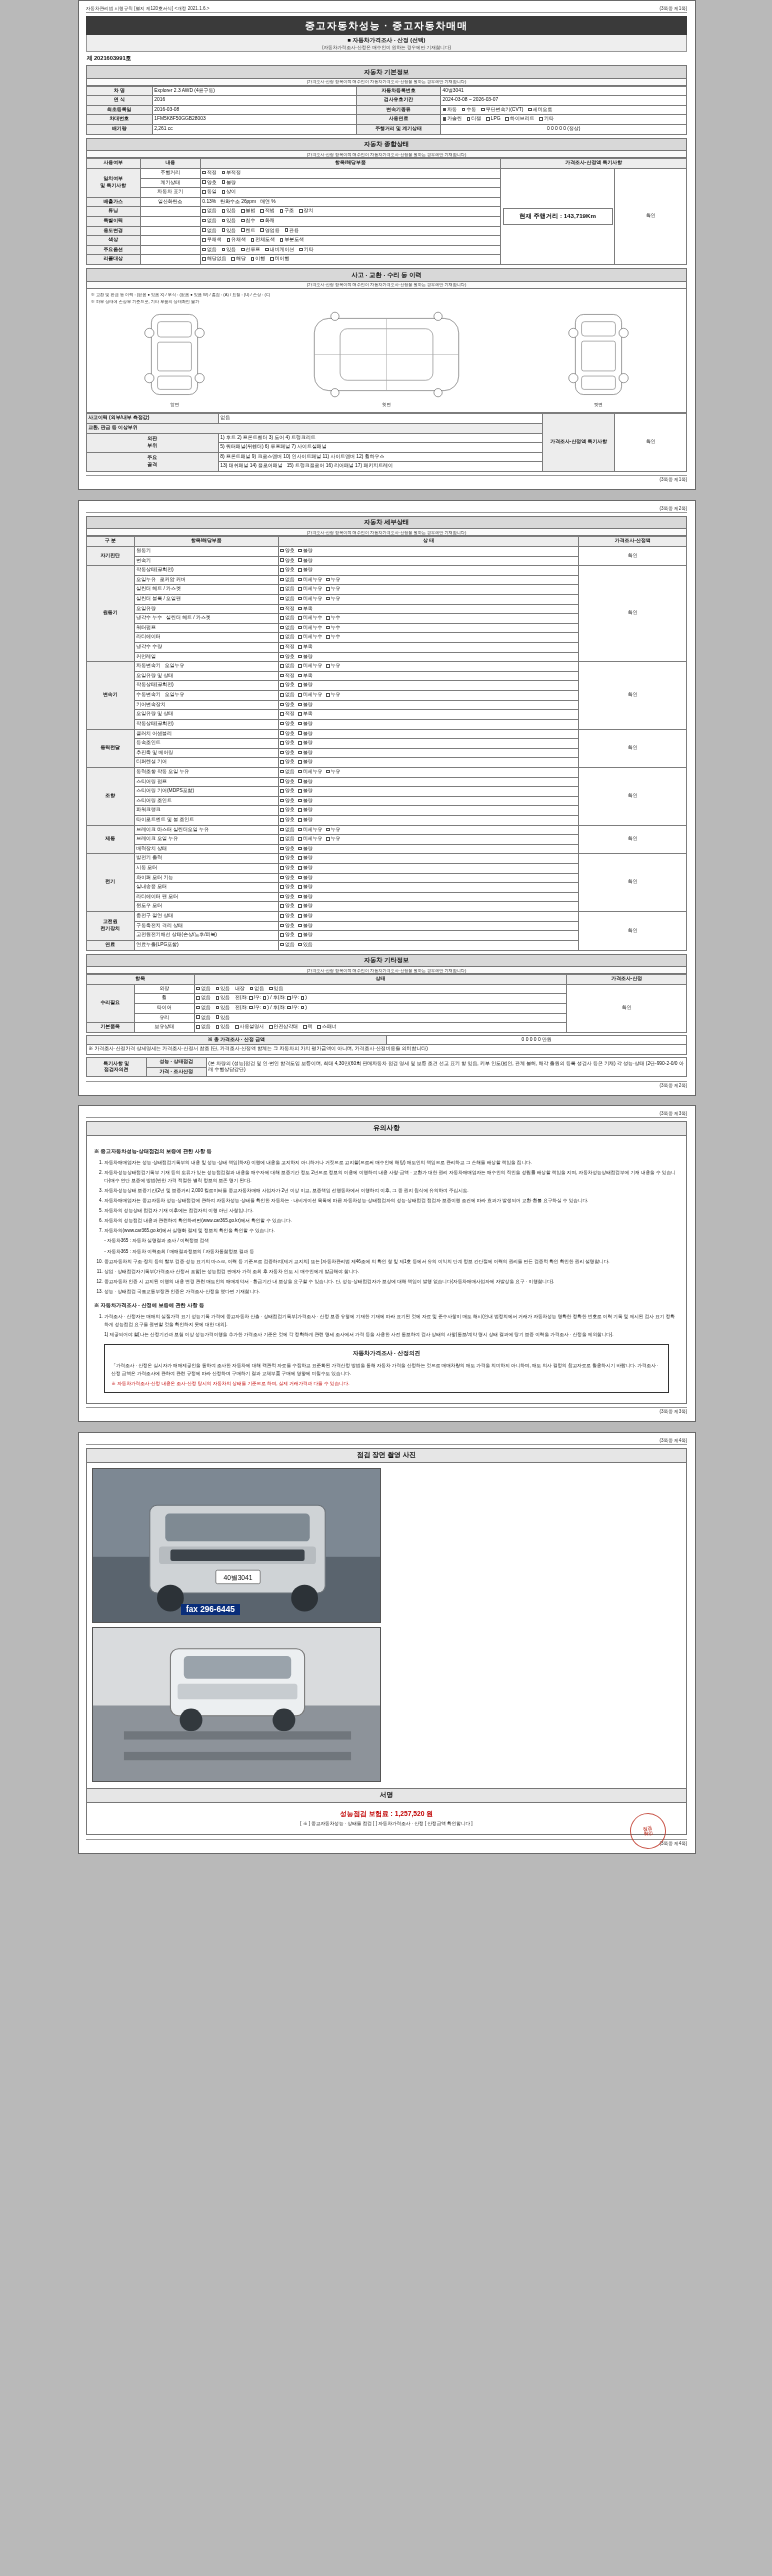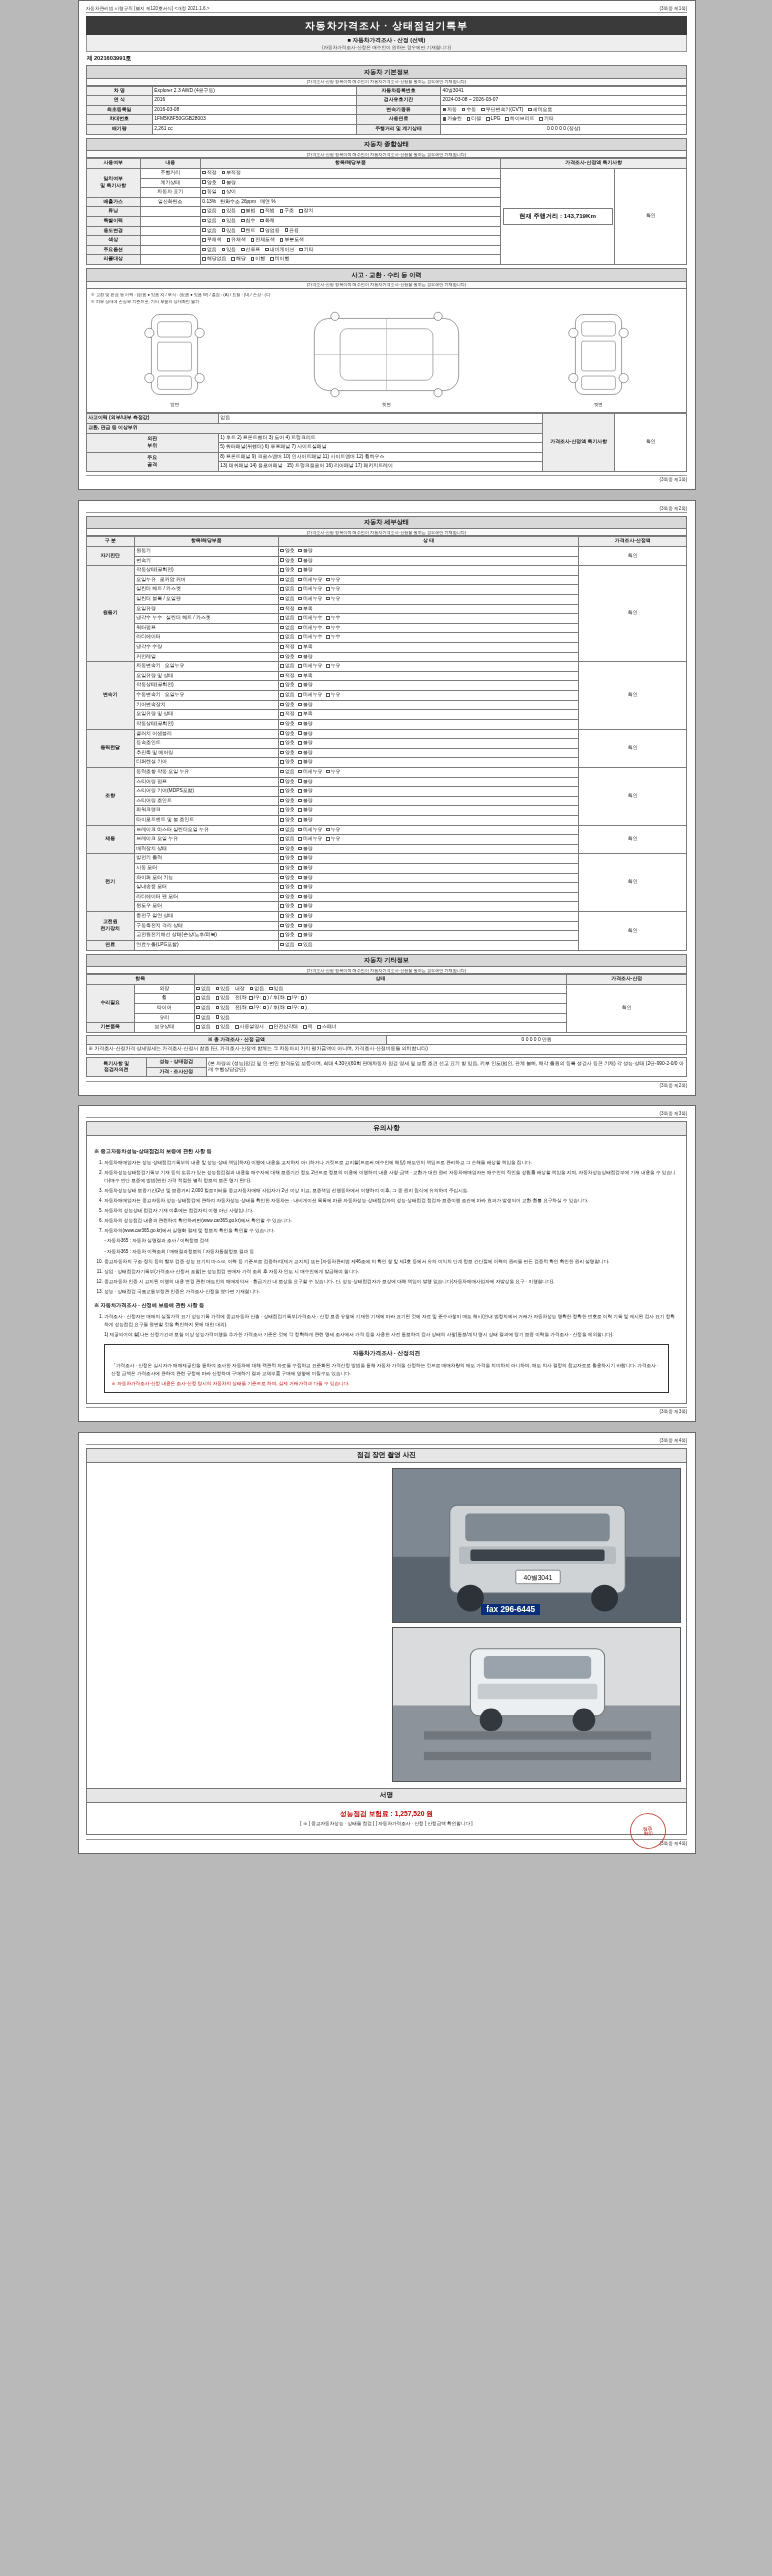--- a/index.html
+++ b/index.html
@@ -116,21 +116,21 @@
     padding:2.1px 0;
   }
   .notice-body { border:0.5px solid #777; border-top:none; padding:5.2px 7.2px; font-size:4.6px; line-height:1.75; }
   .notice-body h4 { font-size:5.2px; margin:5.2px 0 2.6px 0; }
   .notice-body ol { margin:0 0 2.1px 0; padding-left:10.3px; }
   .notice-body li { margin-bottom:2.1px; }
   .declare-box { border:1px solid #333; margin:5.2px 10.3px; padding:4.1px 6.2px; font-size:4.6px; line-height:1.7; }
   .declare-box .ttl { text-align:center; font-weight:bold; font-size:5.7px; margin-bottom:2.6px; }
   .red { color:#c00000; }
   .photo-title { background:#e6e6e6; border:0.5px solid #777; text-align:center; font-weight:bold; font-size:6.7px; padding:2.1px 0; }
-  .photos { border:0.5px solid #777; border-top:none; padding:5.2px; display:flex; flex-direction:column; align-items:flex-end; gap:4.1px; background:#fff; }
+  .photos { border:0.5px solid #777; border-top:none; padding:5.2px; display:flex; flex-direction:column; align-items:flex-start; gap:4.1px; background:#fff; }
   .photo { width:289px; height:155px; border:0.5px solid #555; position:relative; overflow:hidden; }
   .p1 { background:linear-gradient(#8e9aa6 0%, #7a8794 42%, #5f6b77 43%, #566472 100%); }
   .p2 { background:linear-gradient(#e9e9ea 0%,#cfd2d6 45%,#9aa0a7 46%,#6c737b 100%); }
   .sign-title { background:#e6e6e6; border:0.5px solid #777; border-top:none; text-align:center; font-weight:bold; font-size:6.7px; padding:2.1px 0; }
   .fee-line { text-align:center; font-size:6.7px; font-weight:bold; padding:4.1px 0 2.1px 0; }
   .foot-note { text-align:center; font-size:4.6px; padding-bottom:3.1px; }
   .stamp {
     position:absolute; right:20.6px; top:10.3px;
     width:36px; height:36px; border:1.5px solid #c0392b; border-radius:50%;
     color:#c0392b; font-size:4.6px; font-weight:bold; display:flex; align-items:center; justify-content:center;
@@ -139,21 +139,21 @@
 </style>
 </head>
 <body>
 
 <div class="page">
   <div class="page-head">
     <span>자동차관리법 시행규칙 [별지 제120호서식] &lt;개정 2021.1.6.&gt;</span>
     <span>(3쪽중 제1쪽)</span>
   </div>
 
-  <div class="title-bar">자동차가격조사 · 상태점검기록부</div>
+  <div class="title-bar">중고자동차성능 · 중고자동차매매</div>
   <div class="subtitle-bar">
     <div>■ 자동차가격조사 · 산정 (선택)</div>
     <div class="small">(자동차가격조사·산정은 매수인이 원하는 경우에만 기재합니다)</div>
   </div>
 
   <div class="docnum">제 2021603991호</div>
 
   <div class="sect-title">자동차 기본정보</div>
   <div class="sect-note">(가격조사·산정 항목이며 매수인이 자동차가격조사·산정을 원하는 경우에만 기재합니다)</div>
   <table class="grid">

